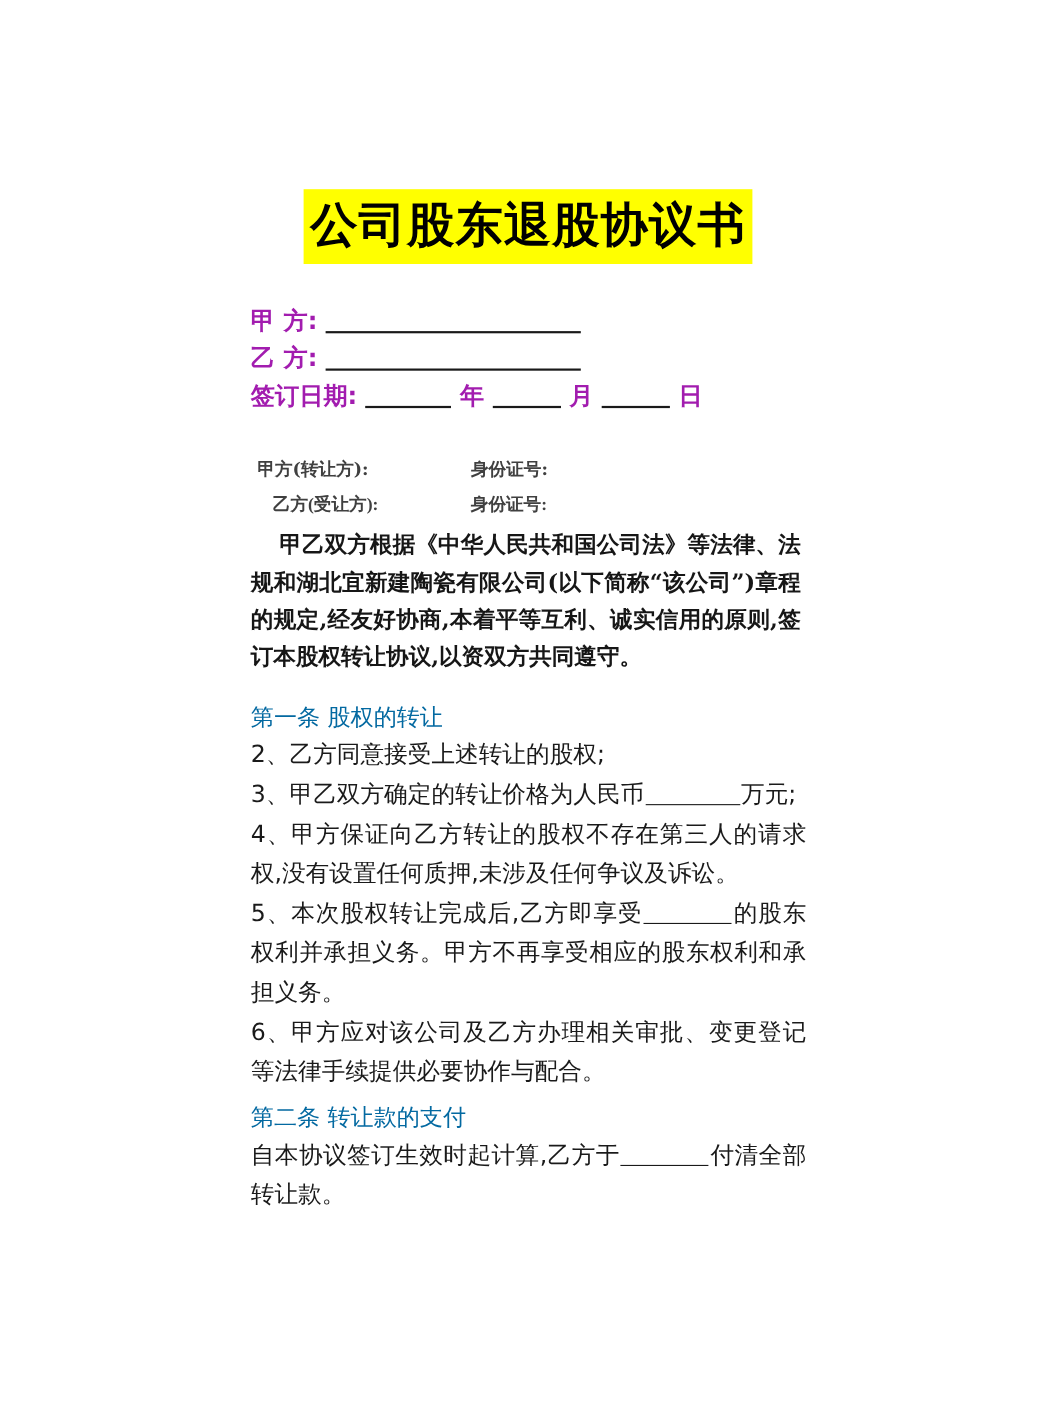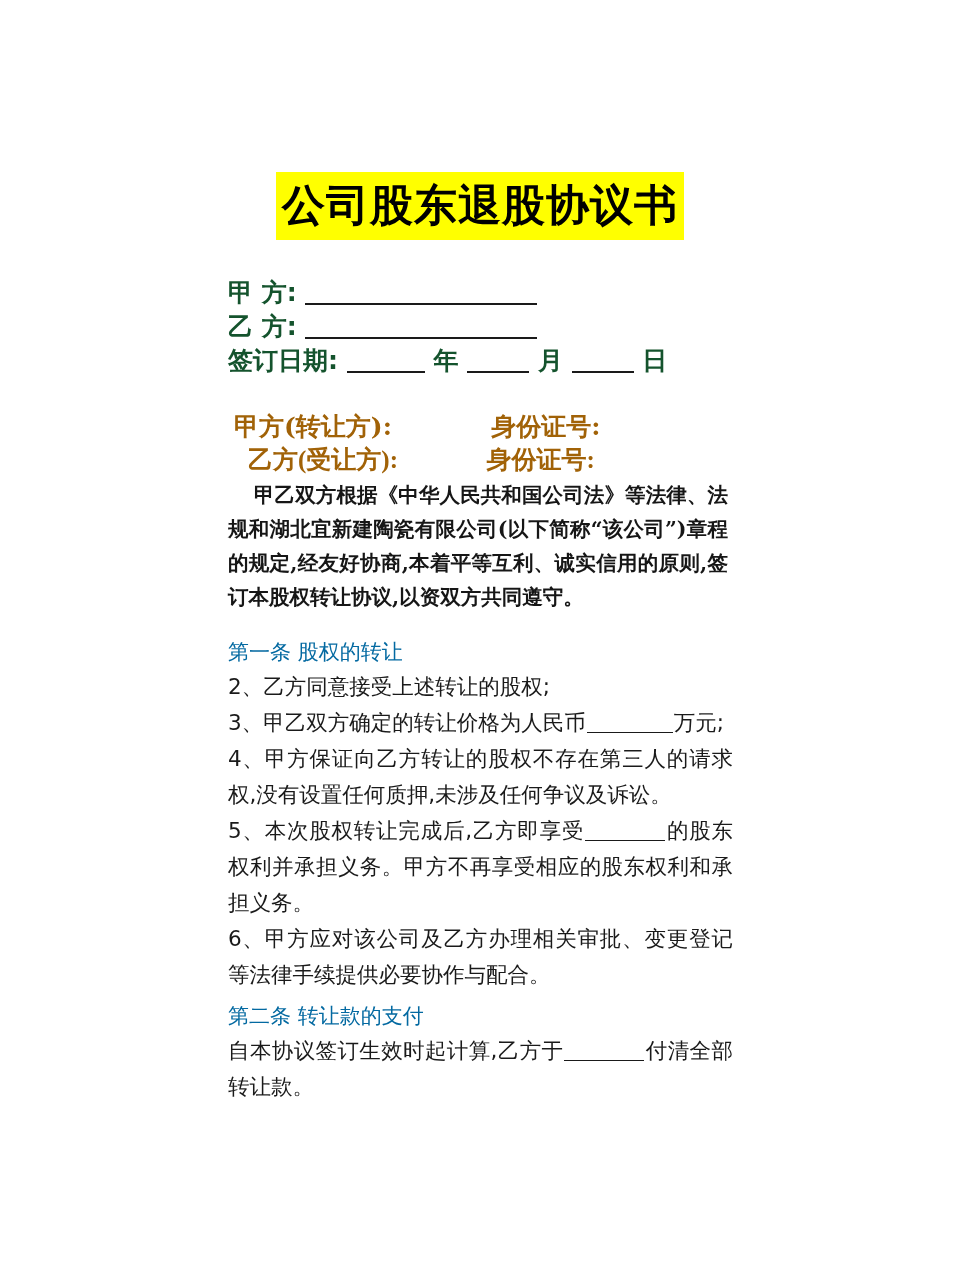--- a/index.html
+++ b/index.html
@@ -52,22 +52,22 @@
     position: absolute;
     left: 228px;
     top: 276px;
     width: 520px;
   }
 
   
   .form-fields {
     font-family: "DejaVu Sans", "Liberation Sans", sans-serif;
     font-weight: 700;
-    font-size: 25px;
-    color: #14532d;
+    font-size: 22px;
+    color: #a21caf;
   }
   .form-row {
     height: 34px;
     line-height: 34px;
     white-space: nowrap;
   }
   .form-label {
     display: inline-block;
   }
   .blank-line {
@@ -78,22 +78,22 @@
   }
   .bl-long  { width: 232px; }
   .bl-med   { width: 78px;  }
   .bl-short { width: 62px;  }
 
   
   .parties {
     margin-top: 32px;
     font-family: "DejaVu Serif", "Liberation Serif", serif;
     font-weight: 700;
-    font-size: 25px;
-    color: #a16207;
+    font-size: 16px;
+    color: #404040;
   }
   .party-row {
     height: 33px;
     line-height: 33px;
     white-space: nowrap;
   }
   .party-row.indent-a { padding-left: 6px; }
   .party-row.indent-b { padding-left: 20px; font-family: Liberation Serif, serif; }
   .party-gap { display: inline-block; width: 82px; }
   .party-gap-b { display: inline-block; width: 76px; }

